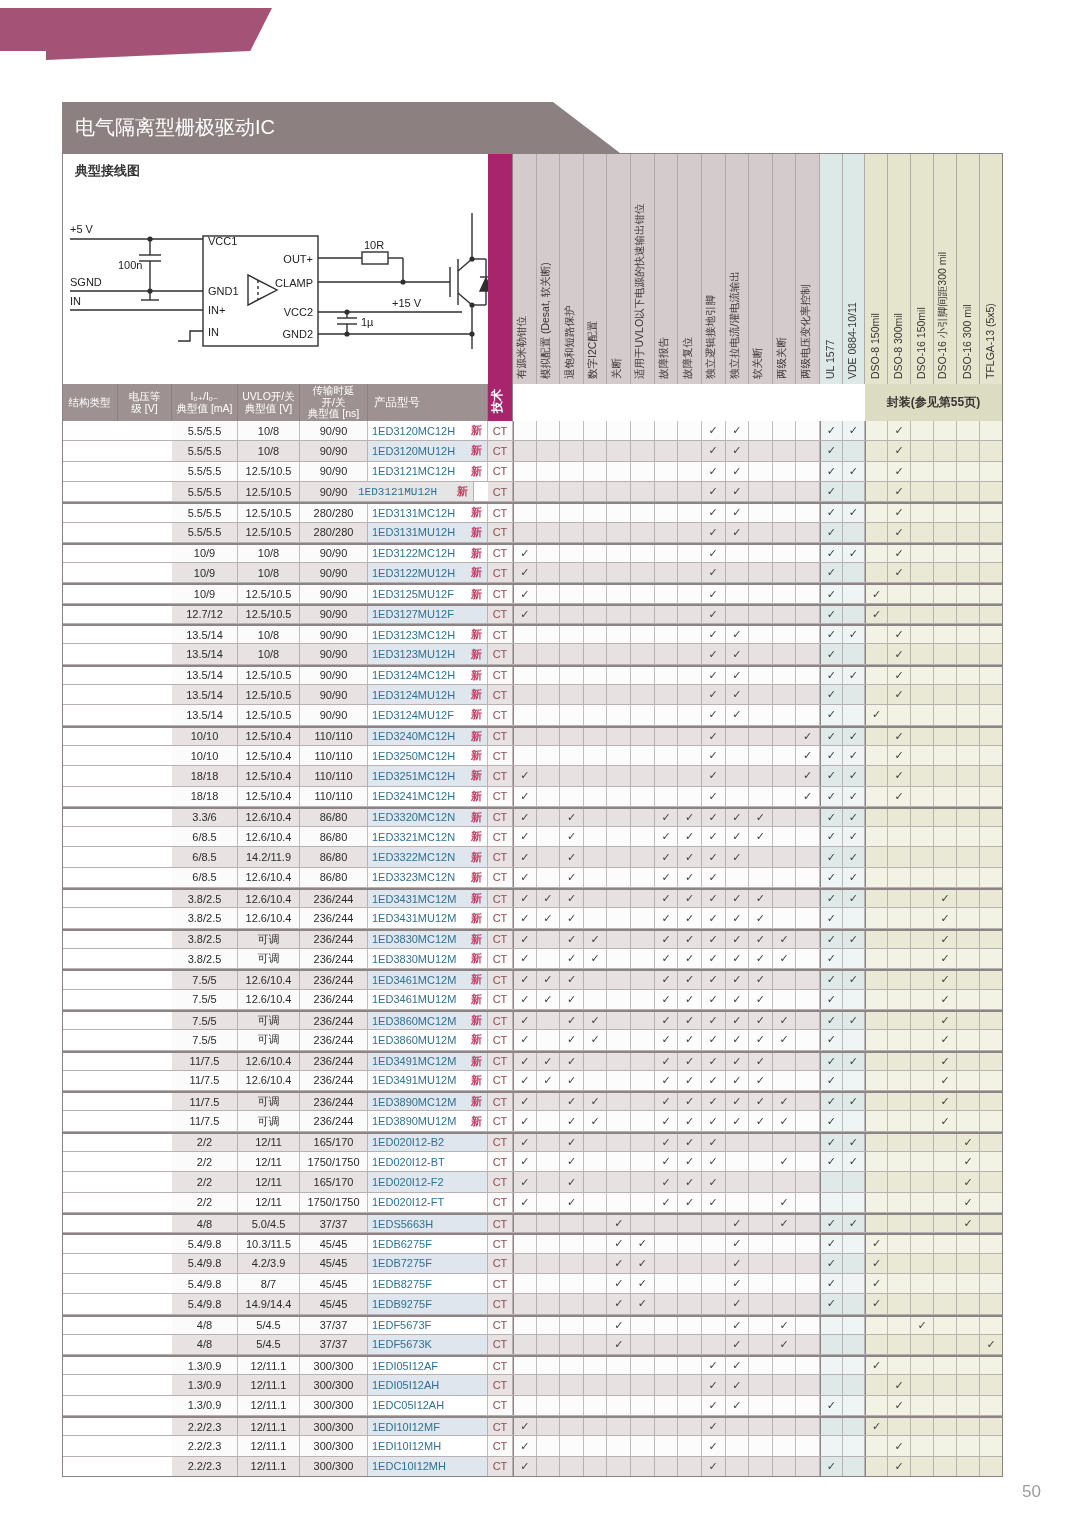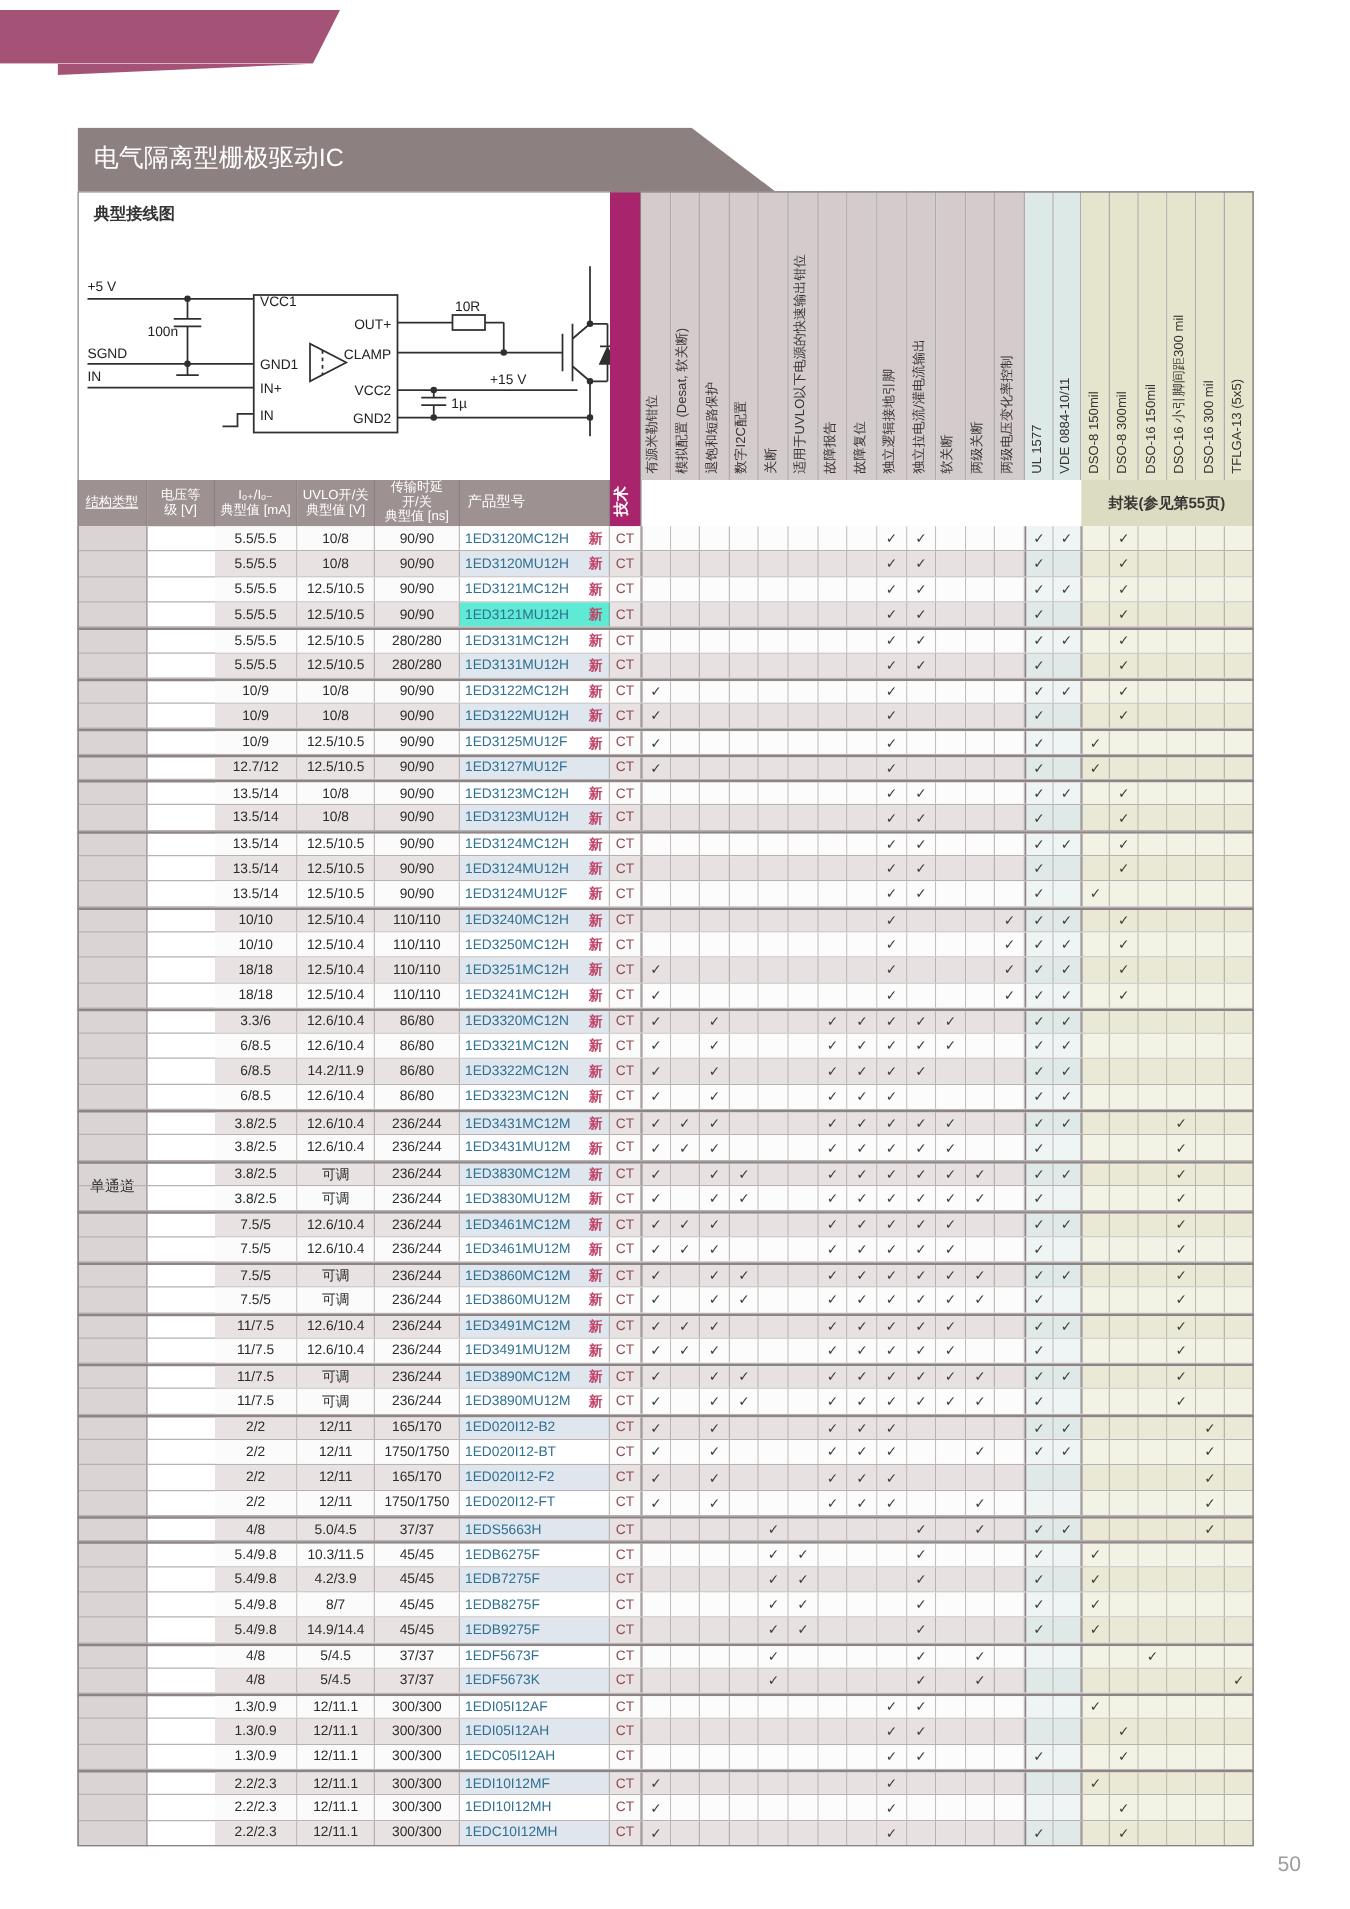--- a/index.html
+++ b/index.html
@@ -219,35 +219,32 @@
       <div class="hcol pkg" style="left: 957px; width: 23px;">
         <span class="vlab">DSO-16 300 mil</span>
       </div>
       <div class="hcol pkg" style="left: 980px; width: 23px;">
         <span class="vlab">TFLGA-13 (5x5)</span>
       </div>
     </div>
 
   <div class="band pkg">封装(参见第55页)</div>
 
-  <div class="lh" style="left:62px;width:56px;text-decoration:underline;">结构类型</div>
+  <div class="lh" style="left:62px;width:56px;">结构类型</div>
   <div class="lh" style="left:118px;width:54px;">电压等
 级 [V]</div>
   <div class="lh" style="left:172px;width:66px;">Iₒ₊/Iₒ₋
 典型值 [mA]</div>
   <div class="lh" style="left:238px;width:62px;">UVLO开/关
 典型值 [V]</div>
   <div class="lh" style="left:300px;width:68px;">传输时延
 开/关
 典型值 [ns]</div>
   <div class="lh left" style="left:368px;width:120px;">产品型号</div>
 
-  <div class="merge" style="left:62px;top:421px;width:56px;height:1056px;border-left:1px solid #9c9494;">
-    <span>单通道</span>
-  </div>
 
   <div class="tbody" id="tbody">
       <div class="trow" style="top: 0px; height: 20.3077px;">
         <div class="cell" style="left: 110px; width: 66px; background: rgb(252, 251, 251);">5.5/5.5</div>
         <div class="cell" style="left: 176px; width: 62px; background: rgb(252, 251, 251);">10/8</div>
         <div class="cell" style="left: 238px; width: 68px; background: rgb(252, 251, 251);">90/90</div>
         <div class="cell part" style="left: 306px; width: 120px; background: rgb(255, 255, 255);">
           <span class="pname">1ED3120MC12H</span>
           <span class="nbadge">新</span>
         </div>
@@ -361,21 +358,21 @@
         </div>
         <div class="cell" style="left: 849px; width: 23px; background: rgb(243, 243, 229);"></div>
         <div class="cell" style="left: 872px; width: 23px; background: rgb(243, 243, 229);"></div>
         <div class="cell" style="left: 895px; width: 23px; background: rgb(243, 243, 229);"></div>
         <div class="cell" style="left: 918px; width: 23px; background: rgb(243, 243, 229);"></div>
       </div>
       <div class="trow" style="top: 60.9231px; height: 20.3077px;">
         <div class="cell" style="left: 110px; width: 66px; background: rgb(232, 226, 226);">5.5/5.5</div>
         <div class="cell" style="left: 176px; width: 62px; background: rgb(232, 226, 226);">12.5/10.5</div>
         <div class="cell" style="left: 238px; width: 68px; background: rgb(232, 226, 226);">90/90</div>
-        <div class="cell part" style="left: 306px; width: 120px; background: #5eead4;">
+        <div class="cell part" style="left: 292px; width: 120px; background: #e5e5e5; font-family: Liberation Mono, monospace;">
           <span class="pname">1ED3121MU12H</span>
           <span class="nbadge">新</span>
         </div>
         <div class="cell ct" style="left: 426px; width: 25px; background: rgb(232, 226, 226);">CT</div>
         <div class="cell" style="left: 451px; width: 23.6154px; background: rgb(231, 225, 226); border-left: 1px solid rgb(141, 133, 133);"></div>
         <div class="cell" style="left: 474.615px; width: 23.6154px; background: rgb(231, 225, 226);"></div>
         <div class="cell" style="left: 498.231px; width: 23.6154px; background: rgb(231, 225, 226);"></div>
         <div class="cell" style="left: 521.846px; width: 23.6154px; background: rgb(231, 225, 226);"></div>
         <div class="cell" style="left: 545.462px; width: 23.6154px; background: rgb(231, 225, 226);"></div>
         <div class="cell" style="left: 569.077px; width: 23.6154px; background: rgb(231, 225, 226);"></div>

